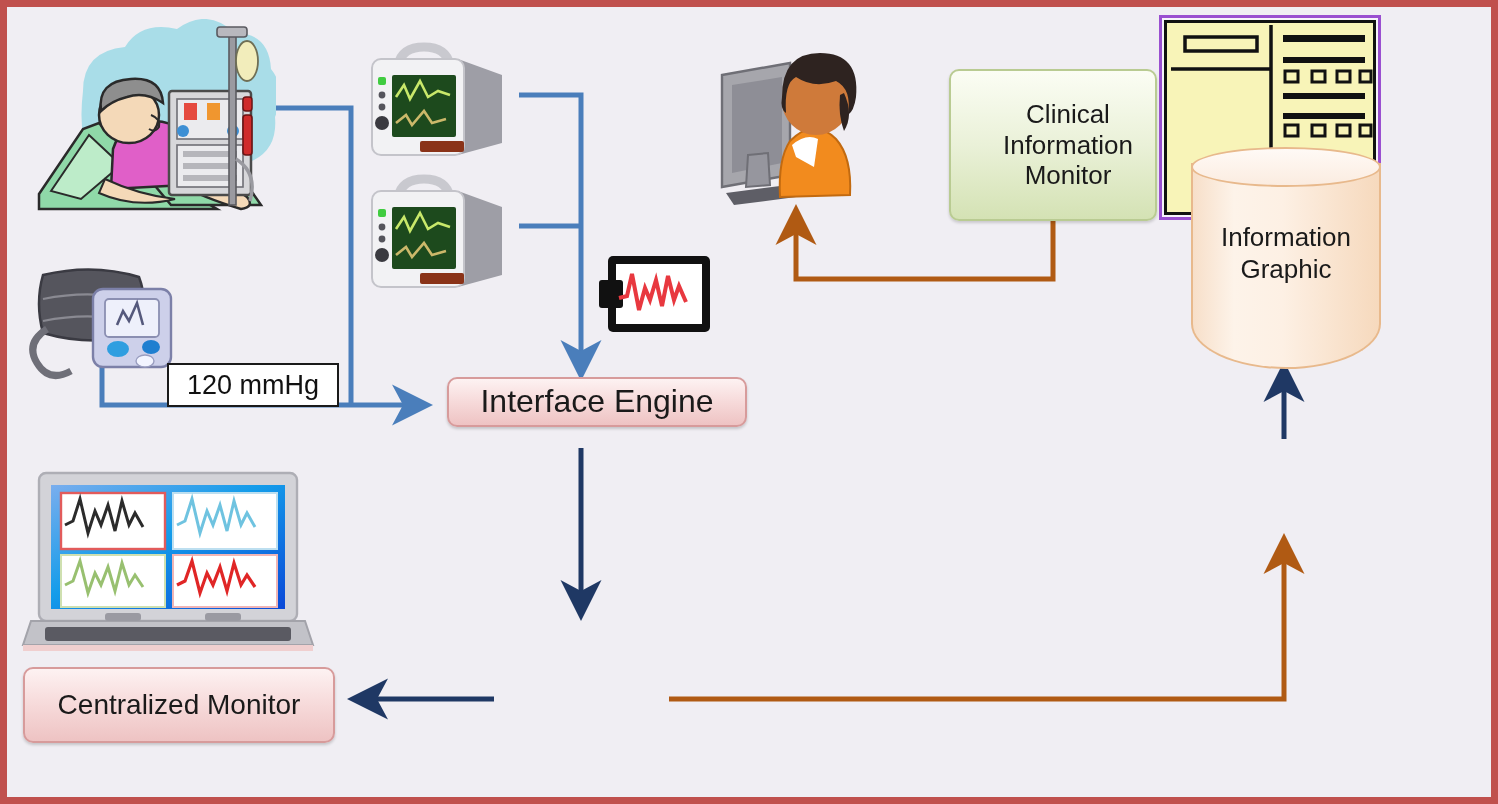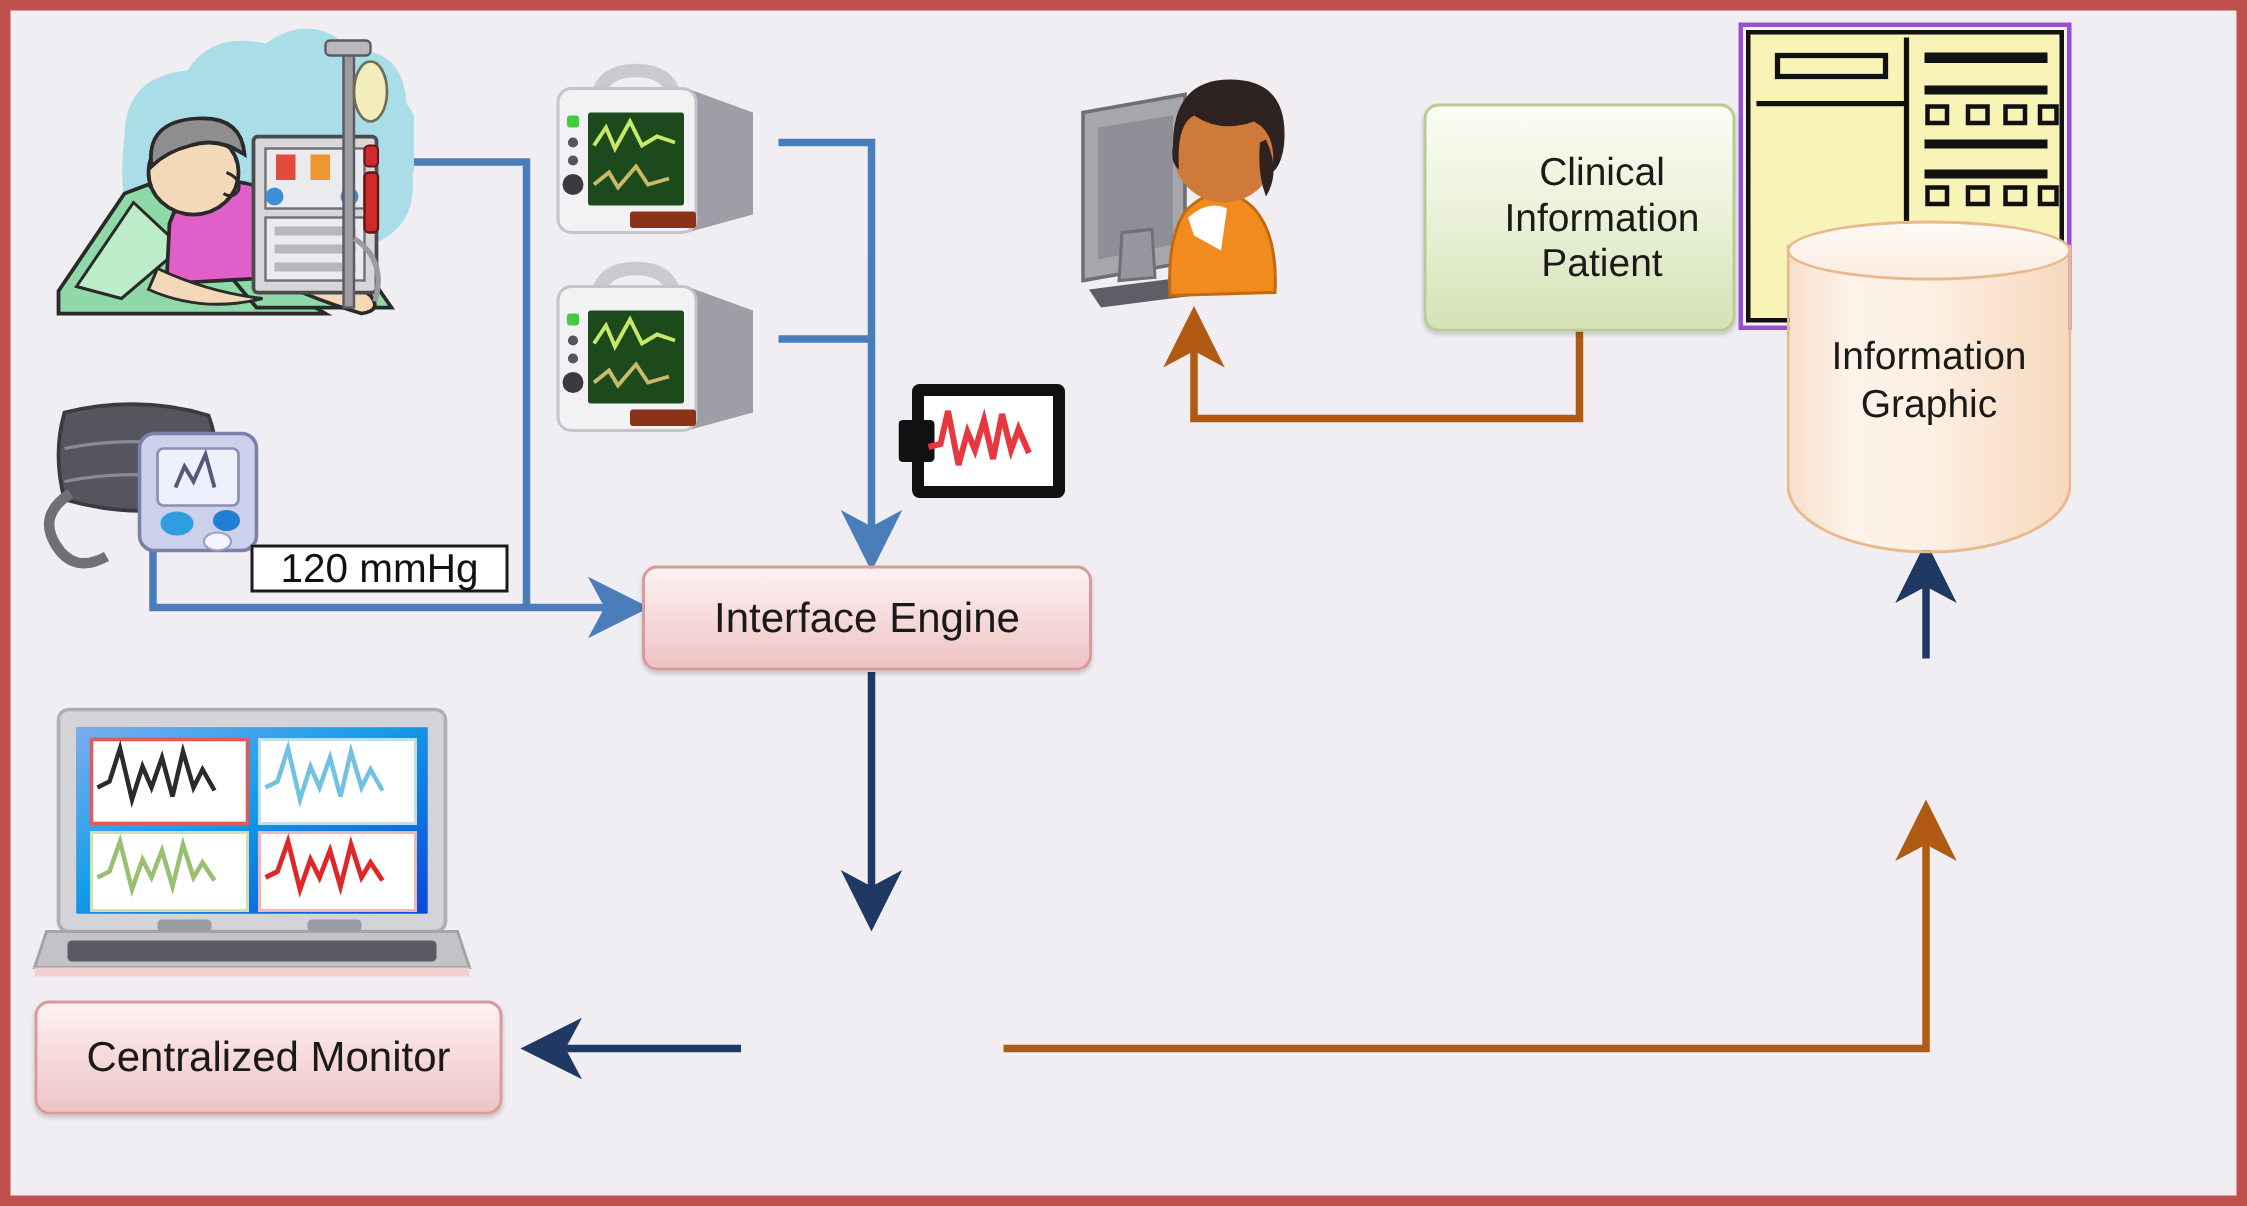--- a/index.html
+++ b/index.html
@@ -271,28 +271,28 @@
       <rect x="152" y="86" width="104" height="52" fill="#fff" stroke="#f0b5b5" stroke-width="2"></rect>
       <path d="M156,116 l8,-4 l7,-20 l8,32 l7,-20 l6,12 l7,-18 l7,24 l7,-28 l7,22 l6,-10 l8,12" fill="none" stroke="#e02626" stroke-width="3.2"></path>
       <path d="M10,152 L284,152 L292,176 L2,176 Z" fill="#c2c2c8" stroke="#a3a3aa" stroke-width="2"></path>
       <rect x="24" y="158" width="246" height="14" rx="3" fill="#5a5a62"></rect>
       <rect x="84" y="144" width="36" height="8" rx="3" fill="#9a9aa2"></rect>
       <rect x="184" y="144" width="36" height="8" rx="3" fill="#9a9aa2"></rect>
       <rect x="2" y="176" width="290" height="6" fill="#f0cfcf"></rect>
     </svg>
   </div>
 
-  <div class="node valuebox" style="left:160px;top:356px;width:172px;height:32px;font-size:27px;">120 mmHg</div>
-
-  <div class="node procbox pink" style="left:421px;top:370px;width:300px;height:70px;font-size:28px;">Interface  Engine</div>
+  <div class="node valuebox" style="left:160px;top:356px;width:172px;height:44px;font-size:27px;">120 mmHg</div>
+
+  <div class="node procbox pink" style="left:440px;top:370px;width:300px;height:50px;font-size:32px;">Interface  Engine</div>
 
   <div class="node procbox green" style="left:942px;top:62px;width:208px;height:152px;font-size:26px;flex-direction:column;padding-left:30px;">
     <span>Clinical</span>
     <span>Information</span>
-    <span>Patient</span>
+    <span>Monitor</span>
   </div>
 
   <div class="node cyl" style="left:1184px;top:140px;width:190px;height:222px;z-index:3;">
     <div class="body"></div>
     <div class="top"></div>
     <div class="cyl-label" style="font-size:26px;">
       <div>Information</div>
       <div>Graphic</div>
     </div>
   </div>

